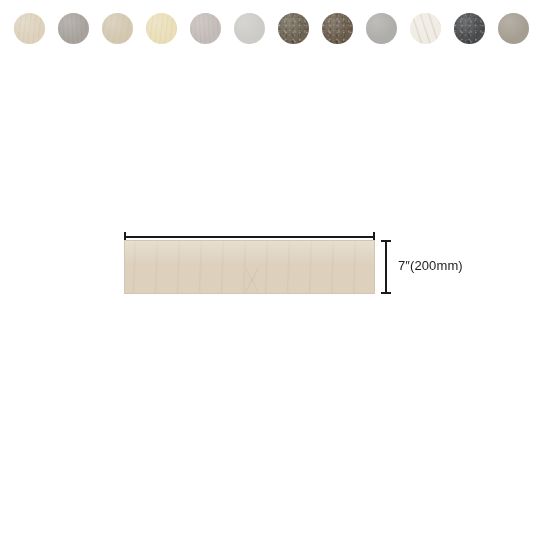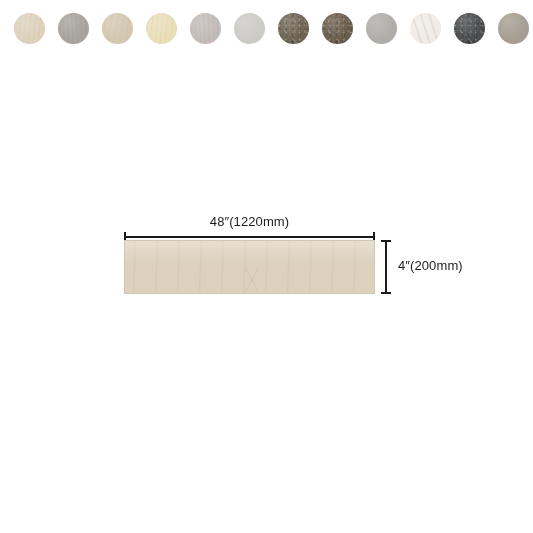--- a/index.html
+++ b/index.html
@@ -283,36 +283,35 @@
 
     <div class="swatch g-flat" title="greige" style="background-color: rgb(165, 157, 145);">
       <span class="grain"></span>
       <span class="sheen"></span>
     </div>
 
   </div>
 
   <div id="dimension-diagram">
 
-    <div id="width-label">48″(1220mm)</div>
 
     <div id="width-dim">
       <span class="dim-line" style="background-color: rgb(26, 26, 26);"></span>
       <span class="tick left" style="background-color: rgb(26, 26, 26);"></span>
       <span class="tick right" style="background-color: rgb(26, 26, 26);"></span>
     </div>
 
     <div id="plank" style="background-color: rgb(221, 209, 190);">
       <span class="plank-grain"></span>
       <span class="plank-chevron"></span>
     </div>
 
     <div id="height-dim">
       <span class="dim-line" style="background-color: rgb(26, 26, 26);"></span>
       <span class="tick top" style="background-color: rgb(26, 26, 26);"></span>
       <span class="tick bottom" style="background-color: rgb(26, 26, 26);"></span>
     </div>
 
-    <div id="height-label">4″(200mm)</div>
+    <div id="height-label">7″(200mm)</div>
 
   </div>
 
 </div>
 
 </body></html>

